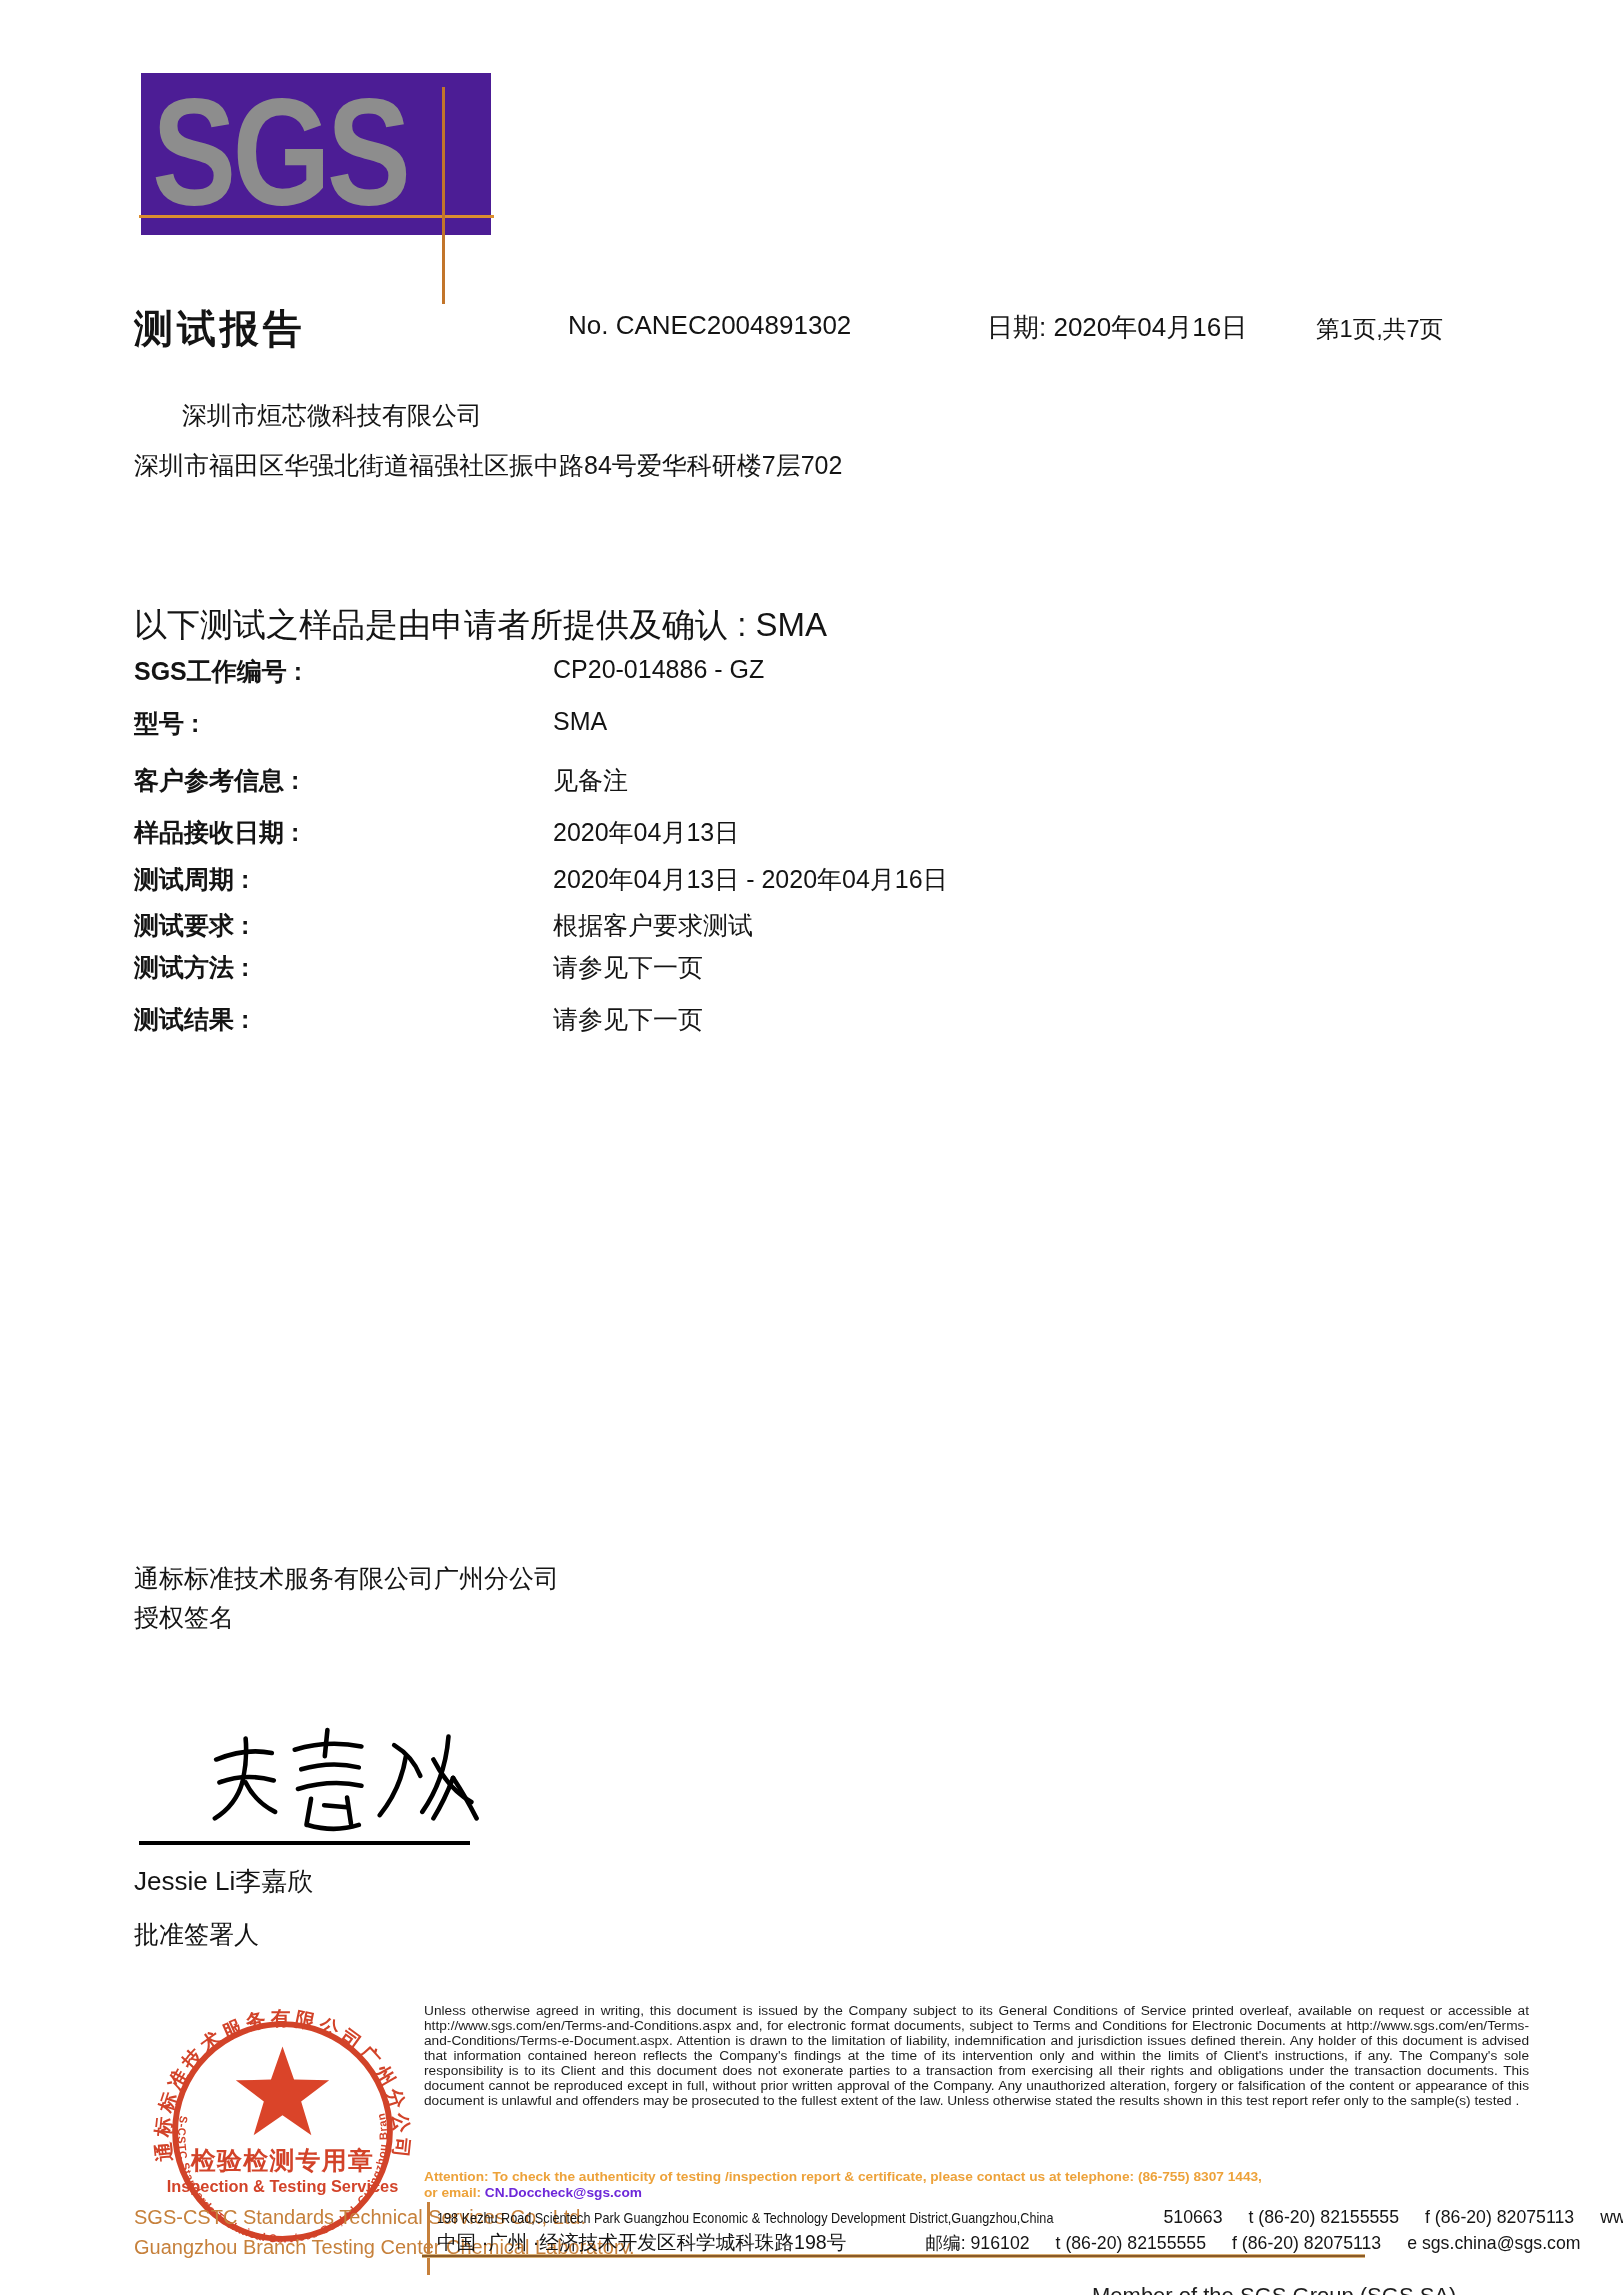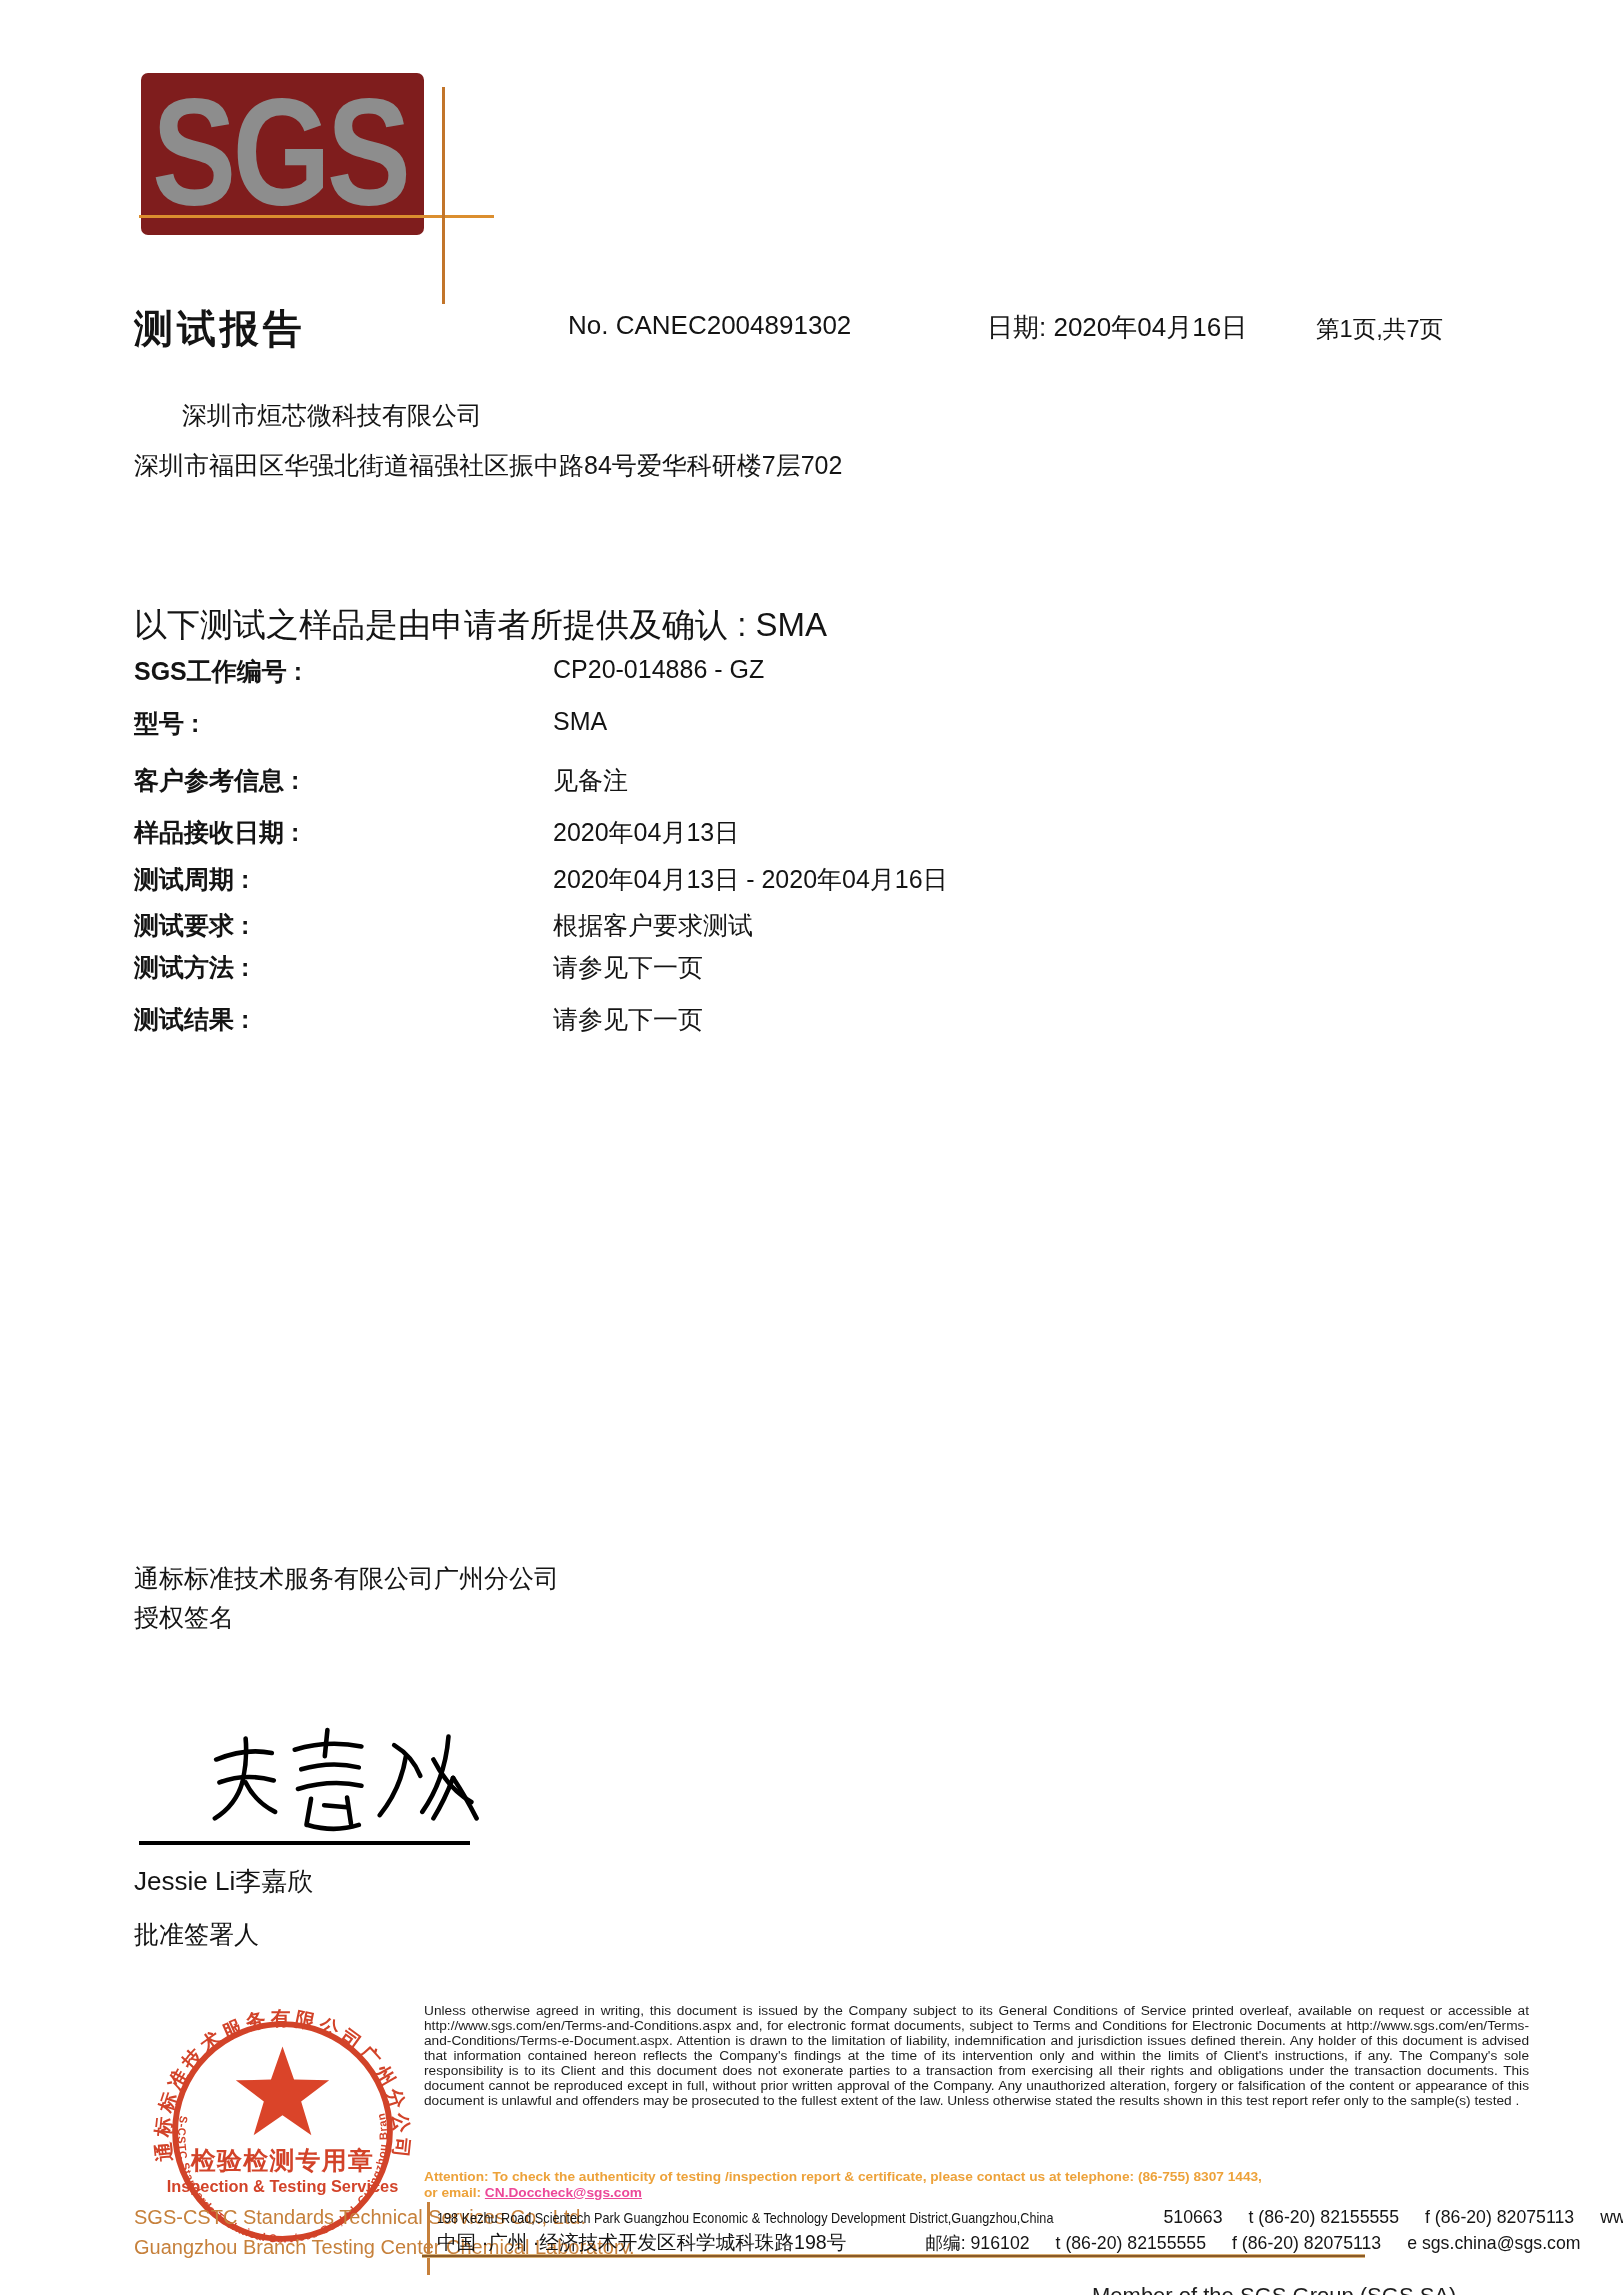--- a/index.html
+++ b/index.html
@@ -3,21 +3,21 @@
 <meta charset="utf-8">
 <style>
   html,body { margin:0; padding:0; background:#ffffff; }
   .page {
     position:relative; width:1623px; height:2295px; background:#ffffff;
     font-family:"Liberation Sans", sans-serif; color:#141414; overflow:hidden;
   }
   .abs { position:absolute; }
 
   
-  .logo-box { left:141px; top:73px; width:283px; height:162px; background:#7f1d1d;border-radius:7px; }
+  .logo-box { left:141px; top:73px; width:350px; height:162px; background:#4c1d95; }
   .logo-text {
     left:152px; top:77px; font-size:124px; font-weight:bold; color:#8d8d8d;
     letter-spacing:-3.9px; line-height:1; transform:scale(1.02,1.22); transform-origin:left top;
   }
   .logo-hline { left:139px; top:215px; width:355px; height:3.3px; background:#db8e2f; }
   .logo-vline { left:442px; top:87px; width:3.3px; height:217px; background:#c2752a; }
 
   
   .doc-title { left:134px; top:302px; font-size:39px; font-weight:bold; letter-spacing:3.9px; }
   .report-no { left:568px; top:310px; font-size:26px; }
@@ -47,21 +47,21 @@
   .footer-co1 { left:134px; top:2206px; font-size:20px; color:#c6803b; }
   .footer-co2 { left:134px; top:2236px; font-size:20px; color:#c6803b; }
 
   .disclaimer {
     left:424px; top:2003px; width:1105px; font-size:13.7px; line-height:15px;
     text-align:justify; color:#1e1e1e;
   }
   .disclaimer .u { }
   .attention { left:424px; top:2169px; width:1105px; font-size:13.7px; font-weight:bold;
     color:#eda23a; line-height:15.7px; }
-  .attention .u { text-decoration:underline; color:#ec4899; }
+  .attention .u { color:#6d28d9; }
 
   .addr-vline { left:427px; top:2202px; width:2.6px; height:73px; background:#c6803b; }
   .addr1 { left:437px; top:2207px; font-size:17.7px; white-space:nowrap; }
   .addr1 .small { font-size:14.4px; display:inline-block; transform:scaleX(0.88); transform-origin:left bottom; }
   .addr2 { left:437px; top:2229px; font-size:17.7px; white-space:nowrap; }
   .addr2 .cn { font-size:19.6px; }
   .gap1 { display:inline-block; width:26px; }
   .gap2 { display:inline-block; width:79px; }
   .footer-rule { left:422px; top:2254px; width:943px; height:2px; background:#8a5a28;
     border-top:1.3px solid #d9b177; border-bottom:1.3px solid #d9b177; }

